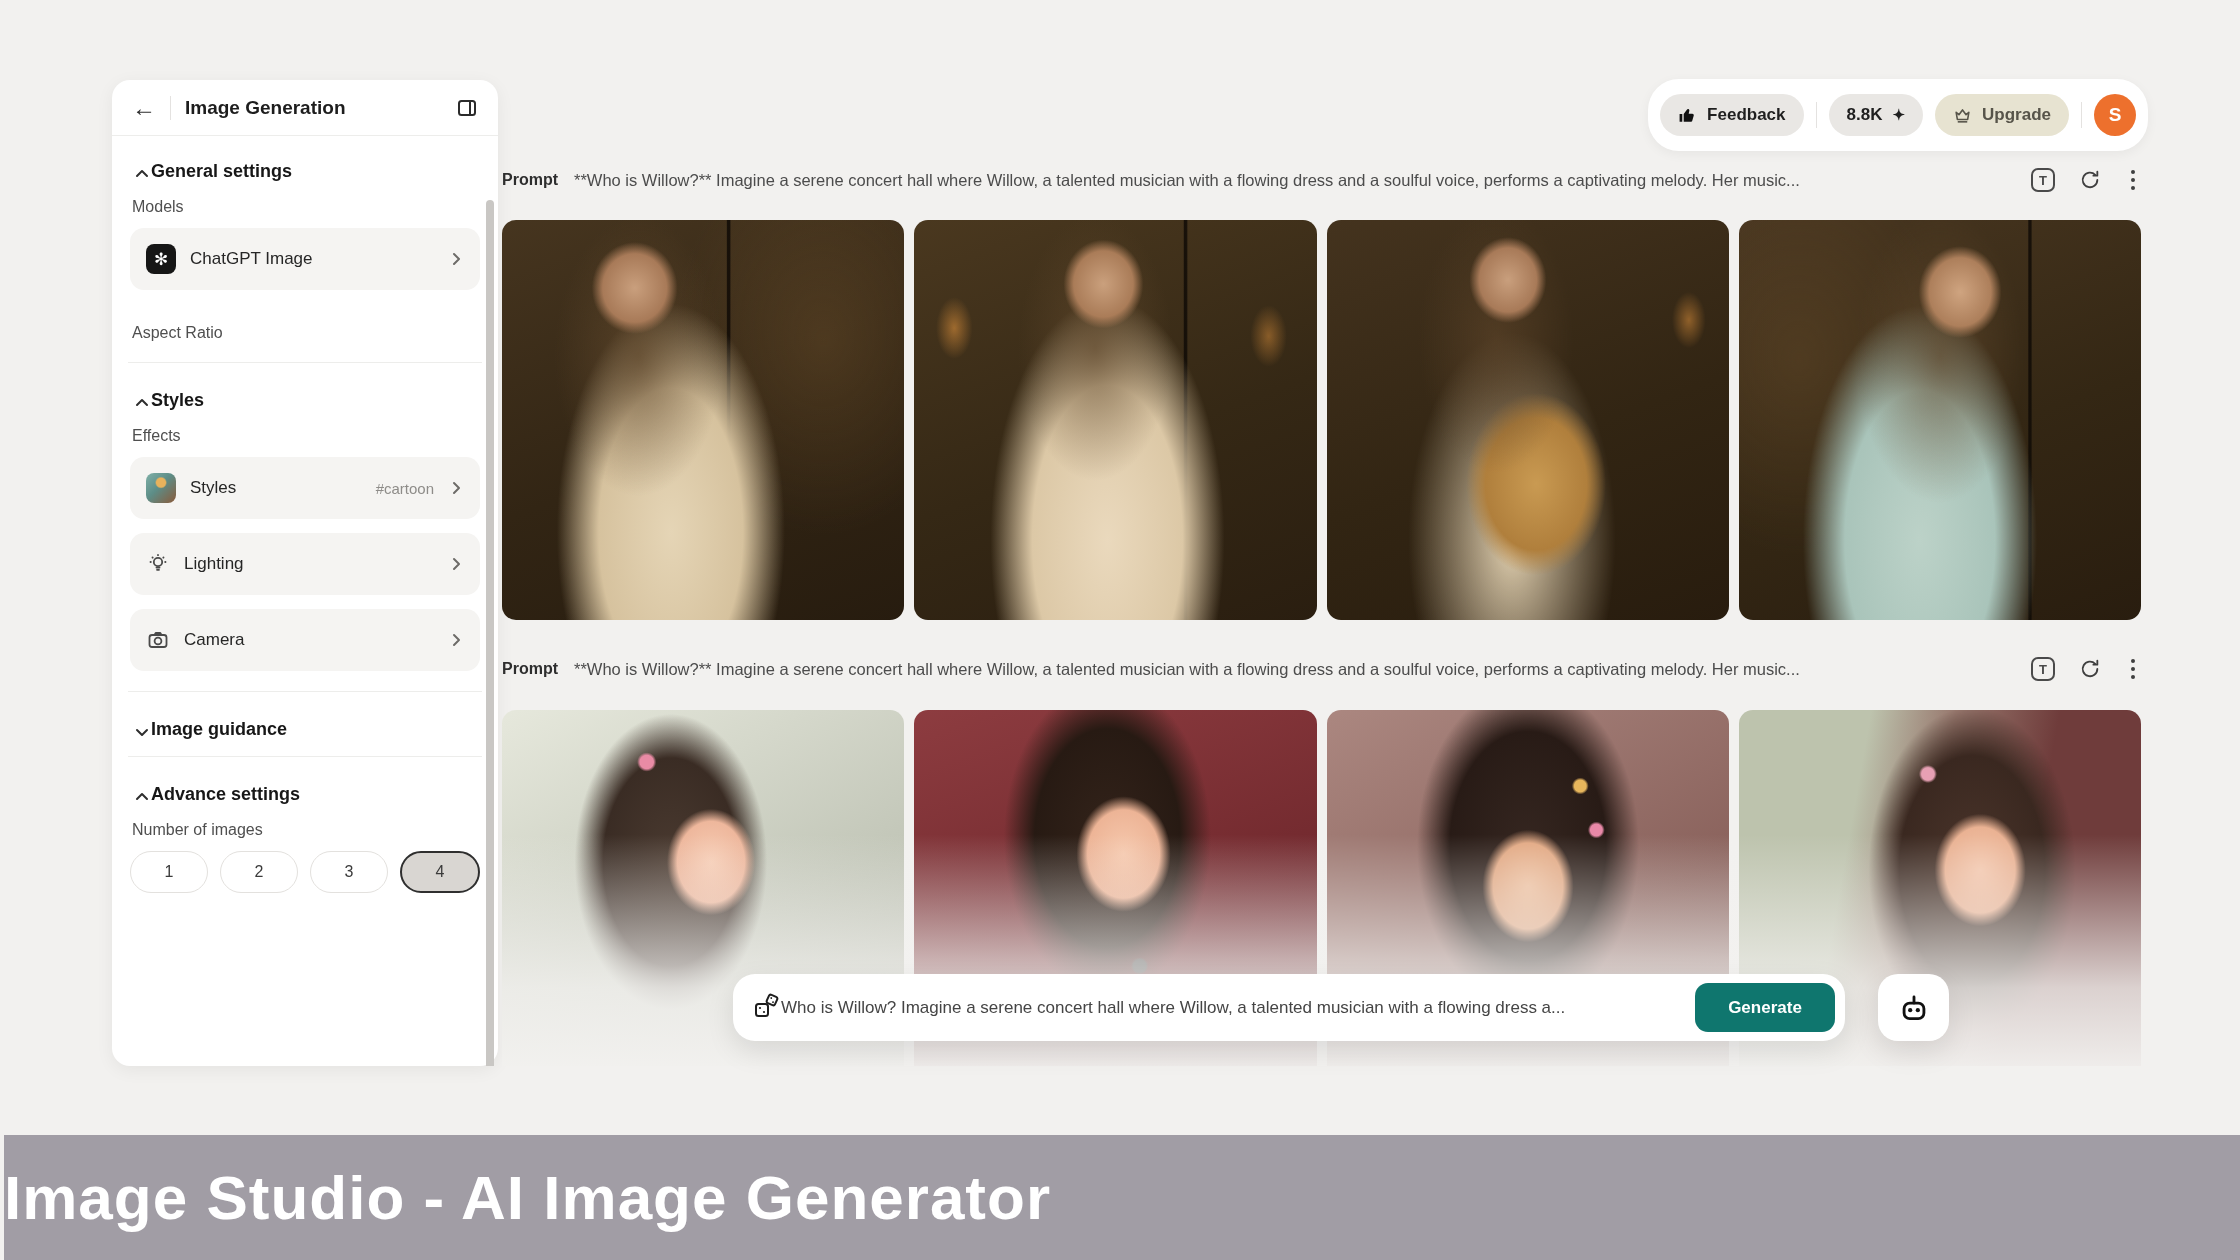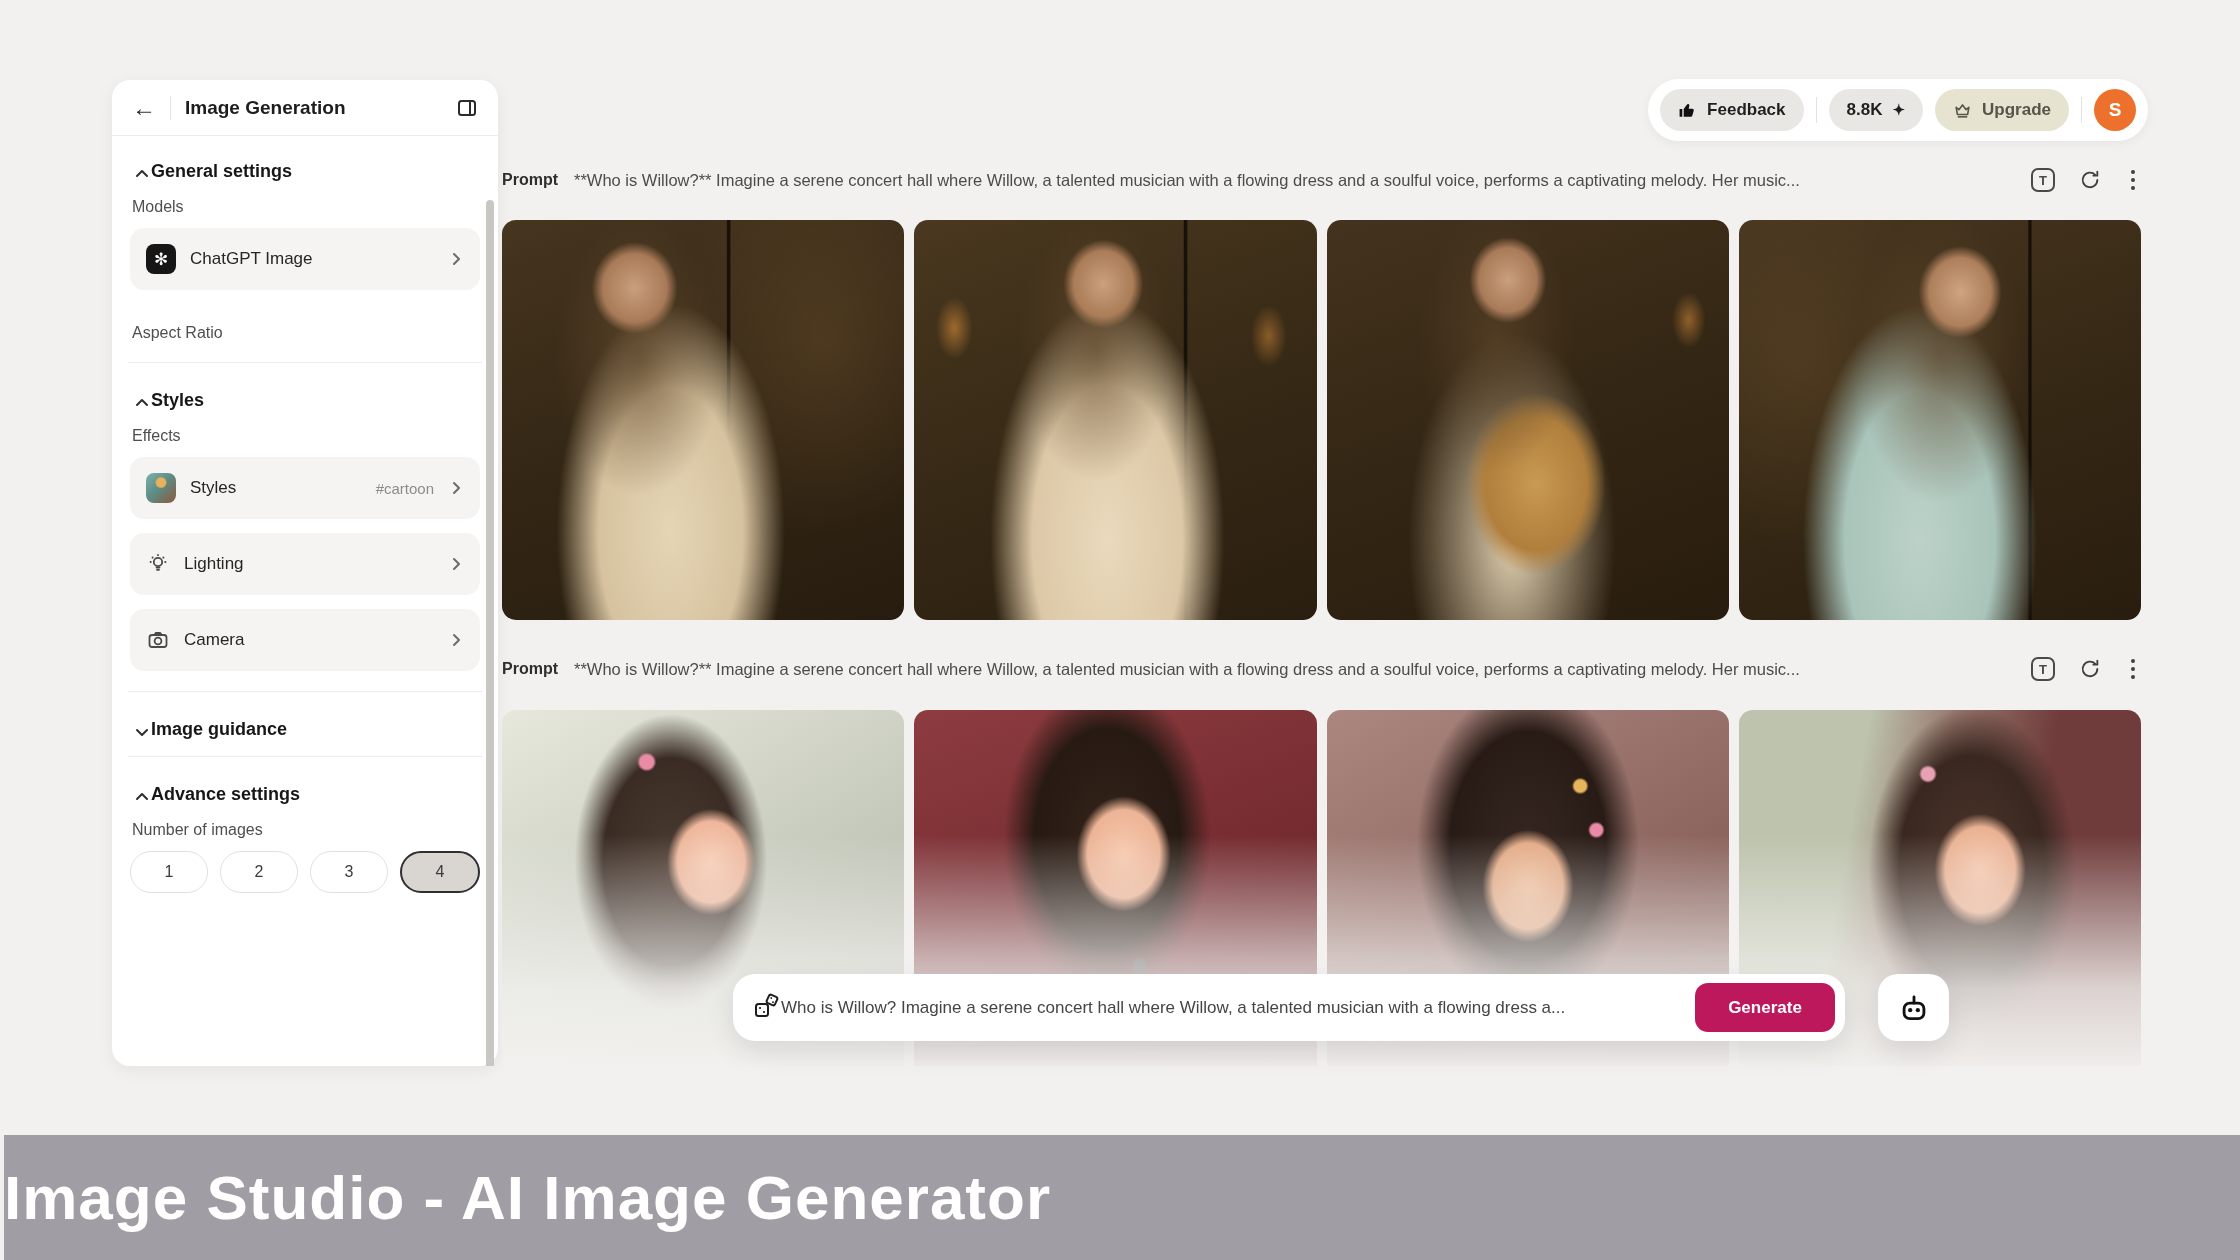--- a/index.html
+++ b/index.html
@@ -71,21 +71,21 @@
   .pills { display:flex; gap:12px; margin-top:2px; }
   .pill {
     flex:1; height:42px; border-radius:21px; background:#fff;
     border:1px solid #e3e1de; display:flex; align-items:center; justify-content:center;
     font-size:16px; color:#3b3b3b; cursor:pointer;
   }
   .pill.selected { background:#d9d6d2; border:2px solid #2f2f2f; font-weight:500; }
 
   
   .toolbar {
-    position:absolute; top:79px; right:92px; height:62px;
+    position:absolute; top:79px; right:92px; height:72px;
     background:#fff; border-radius:31px; display:flex; align-items:center;
     gap:12px; padding:0 12px; box-shadow:0 3px 12px rgba(0,0,0,.05);
   }
   .tb-pill {
     height:42px; border-radius:21px; background:#e9e7e4;
     display:flex; align-items:center; gap:10px; padding:0 18px;
     font-size:17px; font-weight:700; color:#1f1f1f; cursor:pointer;
   }
   .tb-pill.credits { font-weight:700; }
   .tb-pill.upgrade { background:#e7e3d1; color:#57544a; }
@@ -188,21 +188,21 @@
     position:absolute; left:733px; top:974px; width:1112px; height:67px;
     background:#fff; border-radius:22px; display:flex; align-items:center;
     padding:0 10px 0 18px; gap:0; box-shadow:0 10px 28px rgba(0,0,0,.10); z-index:5;
   }
   .composer-text {
     flex:1; font-size:17px; color:#454545; white-space:nowrap;
     overflow:hidden; text-overflow:ellipsis; cursor:text;
   }
   .generate-btn {
     flex:0 0 auto; width:140px; height:49px; border-radius:13px; border:none;
-    background:#be185d; color:#fff; font-weight:700; font-size:17px;
+    background:#0f766e; color:#fff; font-weight:700; font-size:17px;
     font-family:inherit; cursor:pointer;
   }
   .bot-btn {
     position:absolute; left:1878px; top:974px; width:71px; height:67px;
     background:#fff; border-radius:20px; display:flex; align-items:center;
     justify-content:center; box-shadow:0 10px 28px rgba(0,0,0,.10); cursor:pointer; z-index:5;
   }
 
   
   .banner {

